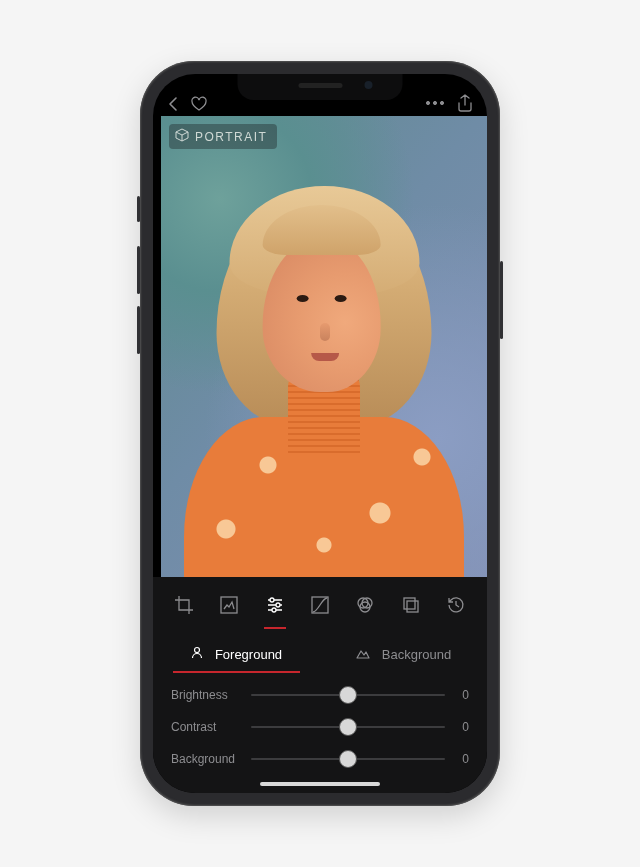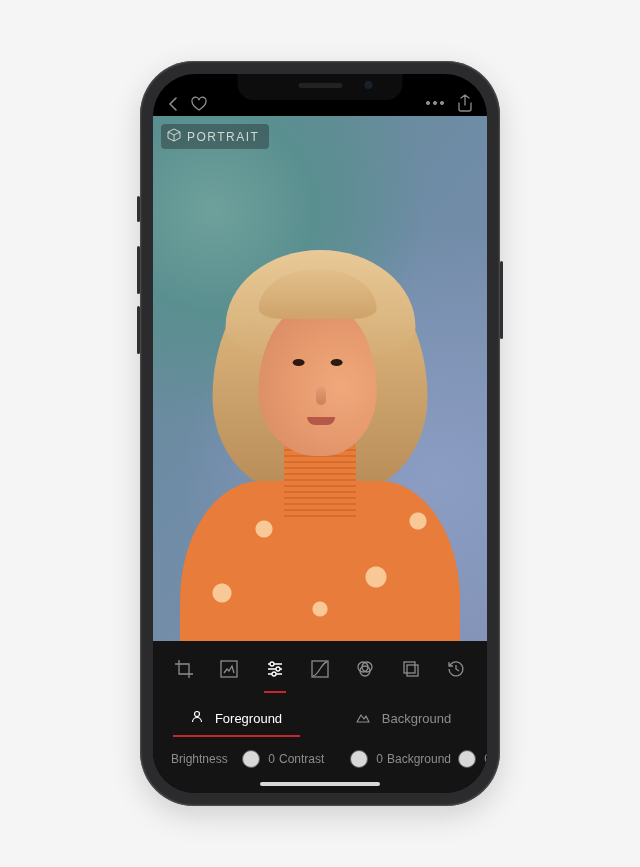--- a/index.html
+++ b/index.html
@@ -103,20 +103,21 @@
     align-items:center;
   }
   .top-icon svg { display:block; stroke:var(--muted); }
   .top-icon { cursor:pointer; }
 
   
   .photo {
     flex: 1 1 auto;
     position:relative;
     overflow:hidden;
+    margin-left:8px;
   }
   .photo-bg {
     position:absolute; inset:0;
     background:
       radial-gradient(circle at 18% 18%, #6ea19b 0%, #5a8f90 20%, transparent 42%),
       radial-gradient(circle at 85% 70%, #8b9dc3 0%, transparent 55%),
       linear-gradient(130deg,#5e8a8d 0%, #6f8ca6 45%, #818fb3 100%);
   }
   
   .badge {
@@ -271,21 +272,21 @@
     bottom:0;left:20px;right:20px;height:2px;
     background:var(--accent);
   }
   .layer-tab svg{ stroke:currentColor; }
 
   
   .sliders{
     background:var(--panel-bg);
     padding:8px 18px 20px 18px;
     display:flex;
-    flex-direction:row;
+    flex-direction:column;
     gap:4px;
   }
   .slider-row{
     display:flex;
     align-items:center;
     font-size:12px;
     color:var(--muted);
     height:28px;
   }
   .slider-row .label{ width:80px; }

